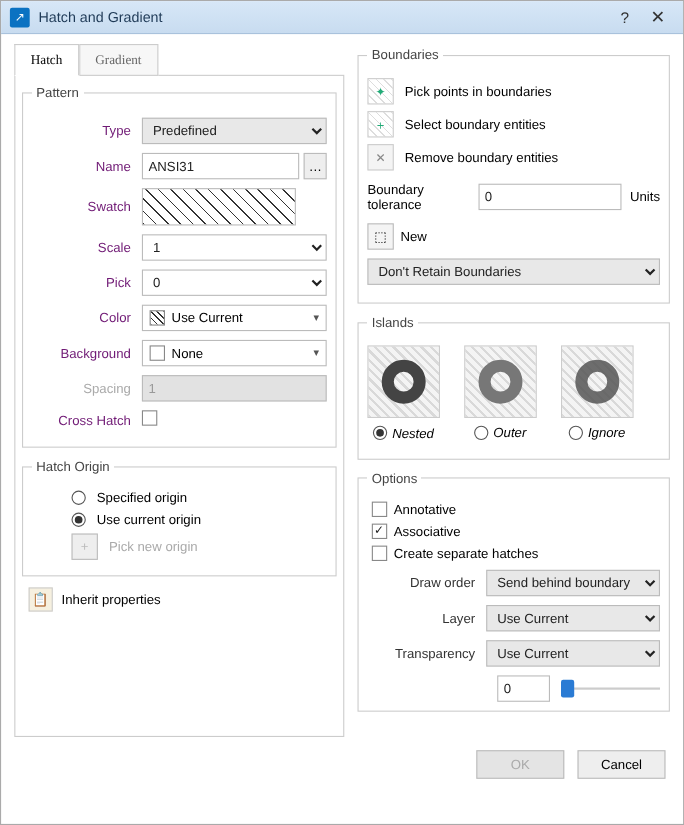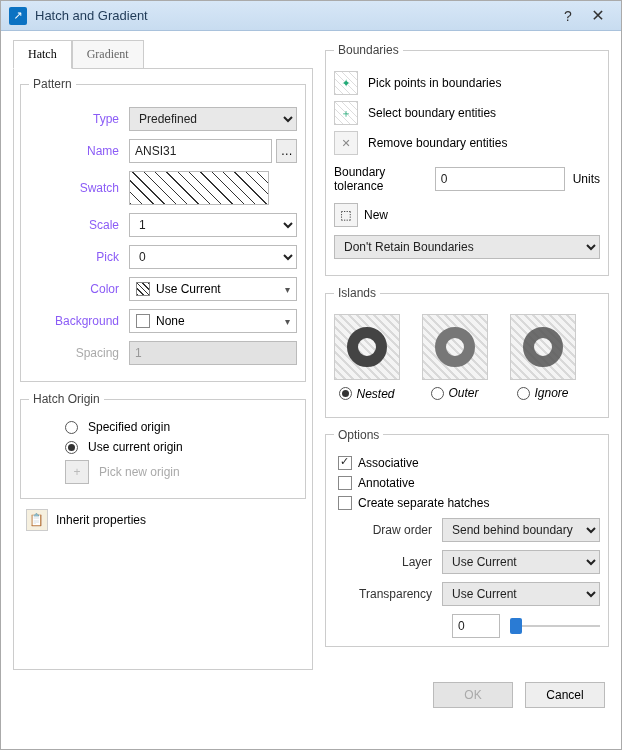--- a/index.html
+++ b/index.html
@@ -18,21 +18,21 @@
 .tabs { display: flex; }
 .tab { padding: 6px 14px; border: 1px solid #ccc; background: #fff; position: relative; top: 1px; font-family: Liberation Serif, serif; }
 .tab.active { border-bottom: 1px solid #fff; z-index: 2; }
 .tab.inactive { background: #f7f7f7; color: #666; }
 .tab-body { border: 1px solid #ccc; padding: 4px 6px 6px 6px; height: 602px; background: #fff; }
 
 fieldset { border: 1px solid #ccc; margin: 4px 0 10px 0; padding: 8px; }
 fieldset > legend { color: #444; padding: 0 4px; }
 
 .row { display: flex; align-items: center; margin: 8px 0; }
-.row label.lbl { width: 100px; text-align: right; padding-right: 10px; color: #8b5cf6; }
+.row label.lbl { width: 100px; text-align: right; padding-right: 10px; color: #701a75; }
 .row label.lbl.disabled { color: #aaa; }
 .row .ctl { flex: 1; }
 
 select, input[type="text"] { width: 100%; height: 24px; border: 1px solid #bbb; background: #fff; padding: 2px 5px; color: #222; }
 select.gray, input.gray { background: #e8e8e8; }
 select:disabled, input:disabled { background: #e2e2e2; color: #999; }
 .btn-small { width: 24px; height: 24px; border: 1px solid #bbb; background: #eee; text-align: center; display: inline-flex; align-items: center; justify-content: center; }
 
 .swatch-box { border: 1px solid #bbb; height: 34px; width: 140px; background: repeating-linear-gradient(45deg, #333, #333 1px, transparent 1px, transparent 8px); }
 .color-combo { display: flex; align-items: center; gap: 6px; border: 1px solid #bbb; height: 24px; padding: 0 6px; }
@@ -157,20 +157,24 @@
               </div>
             </div>
         </div>
 
         <div class="row">
           <label class="lbl disabled">Spacing</label>
           <div class="ctl"><input type="text" disabled="" value="1" style=""></div>
         </div>
 
 
+        <div class="row">
+          <label class="lbl">Cross Hatch</label>
+          <div class="ctl"><span class="chk"></span></div>
+        </div>
       </fieldset>
 
       <fieldset>
         <legend>Hatch Origin</legend>
         <div class="origin-row">
           <span class="radio"></span>
           <span>Specified origin</span>
         </div>
         <div class="origin-row">
           <span class="radio checked"></span>
@@ -256,26 +260,26 @@
               <span>Ignore</span>
             </label>
         </div>
       </div>
     </fieldset>
 
     <fieldset>
       <legend>Options</legend>
 
       <div class="opt-check">
+        <span class="chk"></span>
+        <span>Annotative</span>
+      </div>
+      <div class="opt-check">
         <span class="chk checked"></span>
         <span>Associative</span>
-      </div>
-      <div class="opt-check">
-        <span class="chk"></span>
-        <span>Annotative</span>
       </div>
       <div class="opt-check">
         <span class="chk"></span>
         <span>Create separate hatches</span>
       </div>
 
       <div class="opt-row">
         <span class="olbl">Draw order</span>
         <div class="octl"><select class="gray"><option>Send behind boundary</option></select></div>
       </div>

